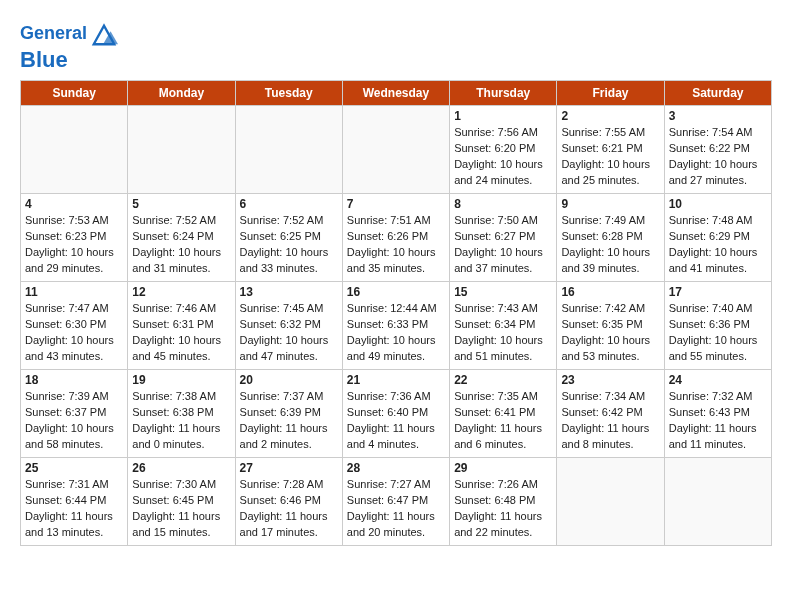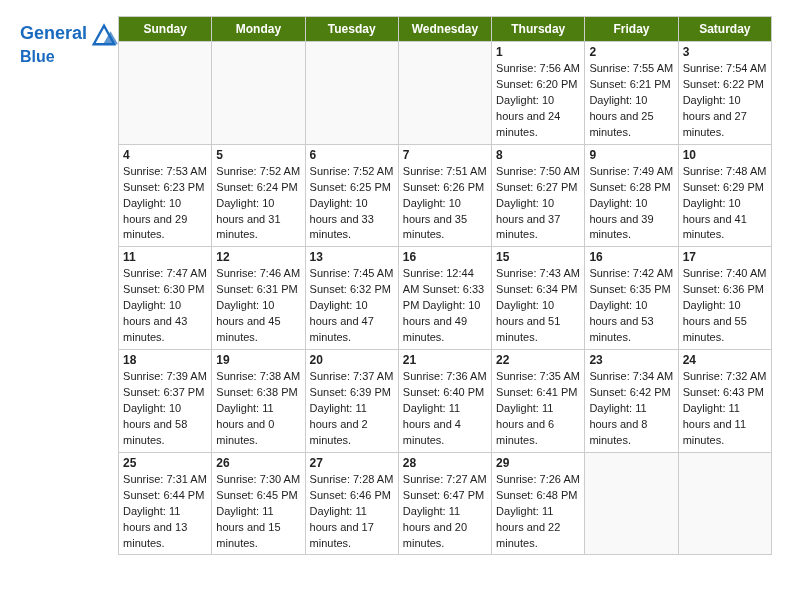--- a/index.html
+++ b/index.html
@@ -8,21 +8,21 @@
       background: #fff;
       width: 792px;
       height: 612px;
       overflow: hidden;
     }
     .page {
       width: 792px;
       height: 495px;
       padding: 16px 20px 10px 20px;
       display: flex;
-      flex-direction: row;
+      flex-direction: column;
     }
     .header {
       display: flex;
       align-items: flex-start;
       justify-content: space-between;
       margin-bottom: 8px;
     }
     .logo {
       display: flex;
       align-items: center;
@@ -57,21 +57,21 @@
       margin-top: 2px;
     }
     .calendar {
       flex: 1;
       border: 1px solid #ccc;
       border-collapse: collapse;
       width: 100%;
       table-layout: fixed;
     }
     .calendar th {
-      background: #4d7c0f;
+      background: #c2410c;
       color: #fff;
       text-align: center;
       font-size: 12px;
       font-weight: bold;
       padding: 5px 12px;
       border: 1px solid #ccc;
     }
     .calendar td {
       vertical-align: top;
       border: 1px solid #ccc;
@@ -105,21 +105,21 @@
       <div>
         <div style="display:flex;align-items:center;">
           <span class="logo-text">
             <span>General</span>
           </span>
           <svg class="logo-icon" viewBox="0 0 30 30">
             <polygon points="4,26 15,6 26,26" fill="none" stroke="#1a6bbf" stroke-width="2.5"></polygon>
             <polygon points="14,26 22,12 30,26" fill="#1a6bbf" opacity="0.7"></polygon>
           </svg>
         </div>
-        <span class="logo-text" style="color:#1a6bbf;font-size:16px;font-weight:bold;">Blue</span>
+        <span class="logo-text" style="color:#1a6bbf;font-size:22px;font-weight:bold;">Blue</span>
       </div>
     </div>
     <div class="title-block">
       <div class="month-title"></div>
       <div class="location"></div>
     </div>
   </div>
 
   <table class="calendar">
     <thead>

